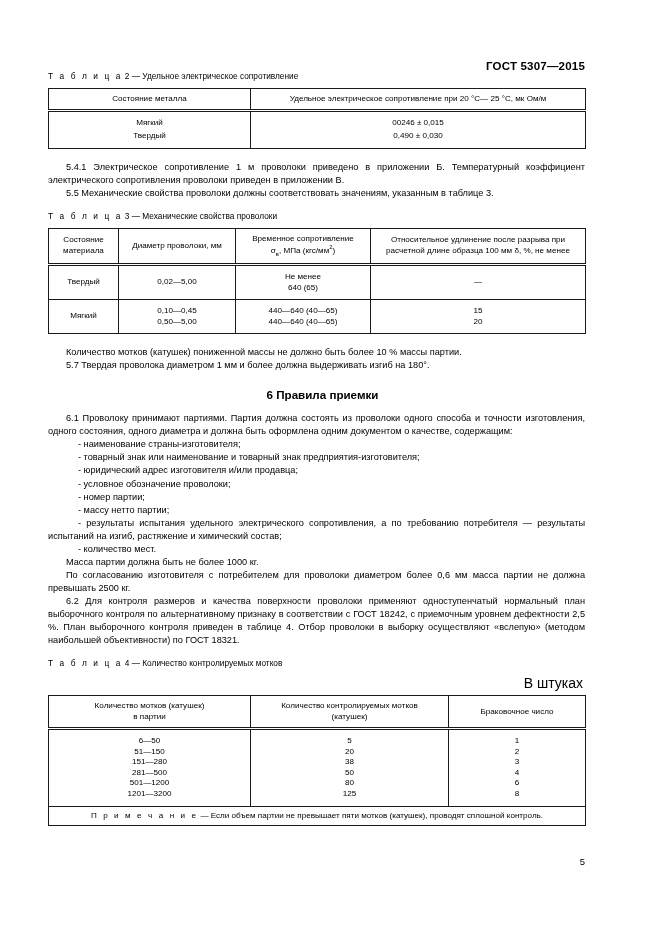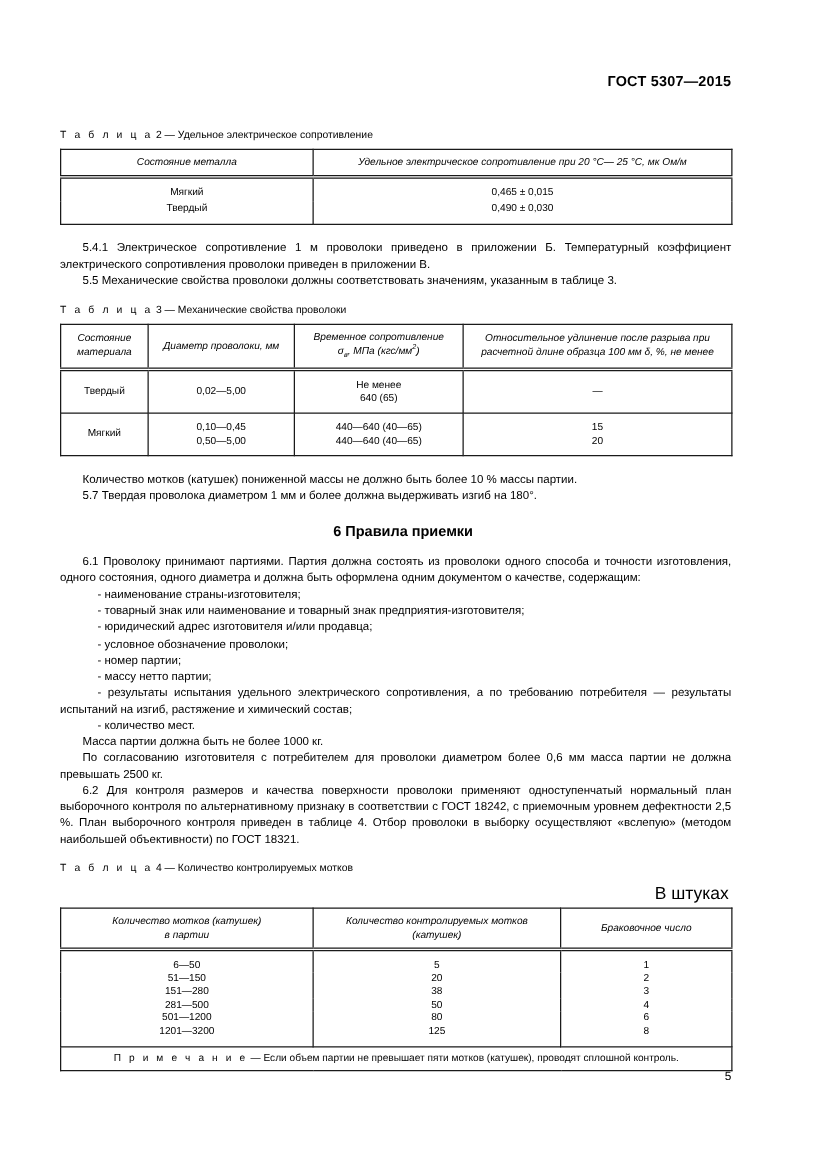--- a/index.html
+++ b/index.html
@@ -31,21 +31,21 @@
     font-size: 11.5px;
     font-weight: bold;
     letter-spacing: 0.2px;
     white-space: nowrap;
   }
 
   
   .content {
     position: absolute;
     left: 48px;
-    top: 103px;
+    top: 72px;
     width: 537px;
   }
 
   .tbl-caption {
     font-size: 8.3px;
     margin: 0 0 6px 0;
     white-space: nowrap;
     line-height: 1.2;
   }
   .tbl-caption .tword {
@@ -74,21 +74,20 @@
     text-align: center;
     vertical-align: middle;
     font-weight: normal;
   }
   table.gost thead th {
     padding-top: 5px;
     padding-bottom: 5px;
   }
   table.gost thead tr th {
     border-bottom: 3px double #1a1a1a;
-    font-style: italic;
   }
   table.gost td.body-cell {
     padding-top: 6px;
     padding-bottom: 6px;
     margin-left: 48px;
   }
   .nowrap { white-space: nowrap; }
   sub { font-size: 0.72em; }
   sup { font-size: 0.72em; }
 
@@ -171,21 +170,21 @@
         </colgroup>
       <thead>
         <tr>
           <th>Состояние металла</th>
           <th>Удельное электрическое сопротивление при 20 °С— 25 °С, мк Ом/м</th>
         </tr>
       </thead>
       <tbody>
         <tr>
           <td class="body-cell" style="border-bottom:none;padding-bottom:1px;">Мягкий</td>
-          <td class="body-cell" style="border-bottom:none;padding-bottom:1px;">0,465 ± 0,015</td>
+          <td class="body-cell" style="border-bottom:none;padding-bottom:1px;">00246 ± 0,015</td>
         </tr>
         <tr>
           <td class="body-cell" style="border-top:none;padding-top:1px;">Твердый</td>
           <td class="body-cell" style="border-top:none;padding-top:1px;">0,490 ± 0,030</td>
         </tr>
       </tbody>
     </table>
 
     <div class="block">
       <p class="para indent">5.4.1  Электрическое сопротивление 1 м проволоки приведено в приложении Б. Температурный коэффициент электрического сопротивления проволоки приведен в приложении В.</p>

